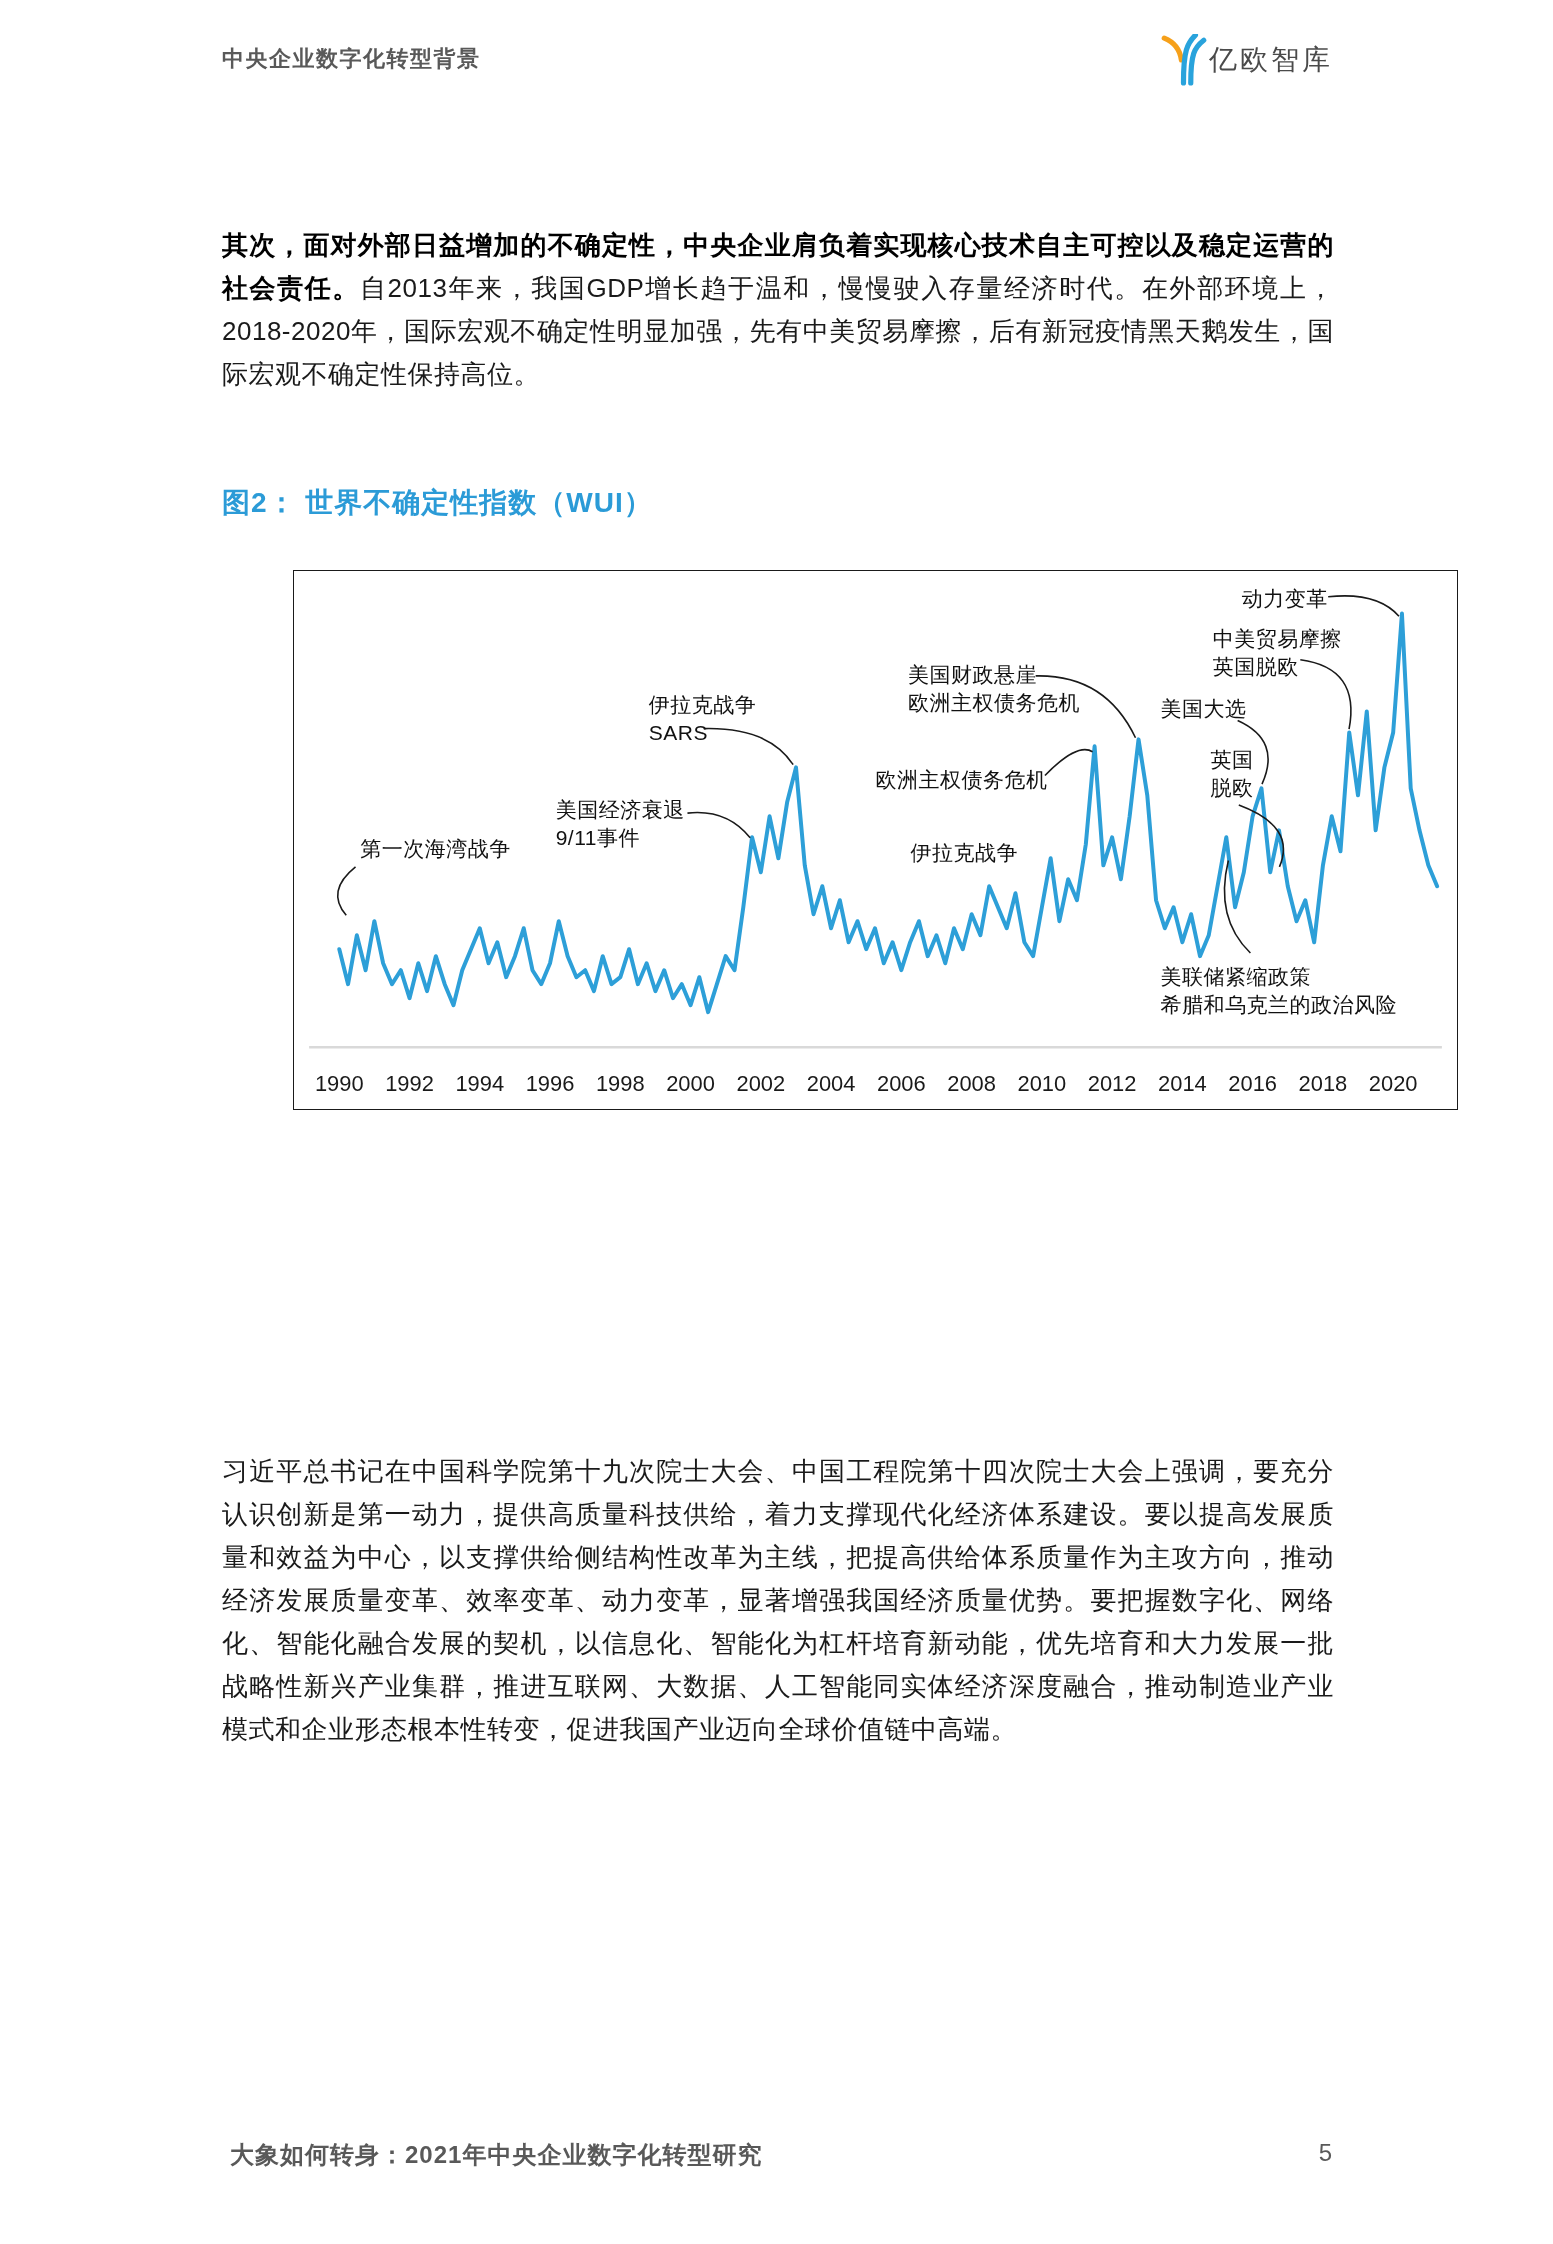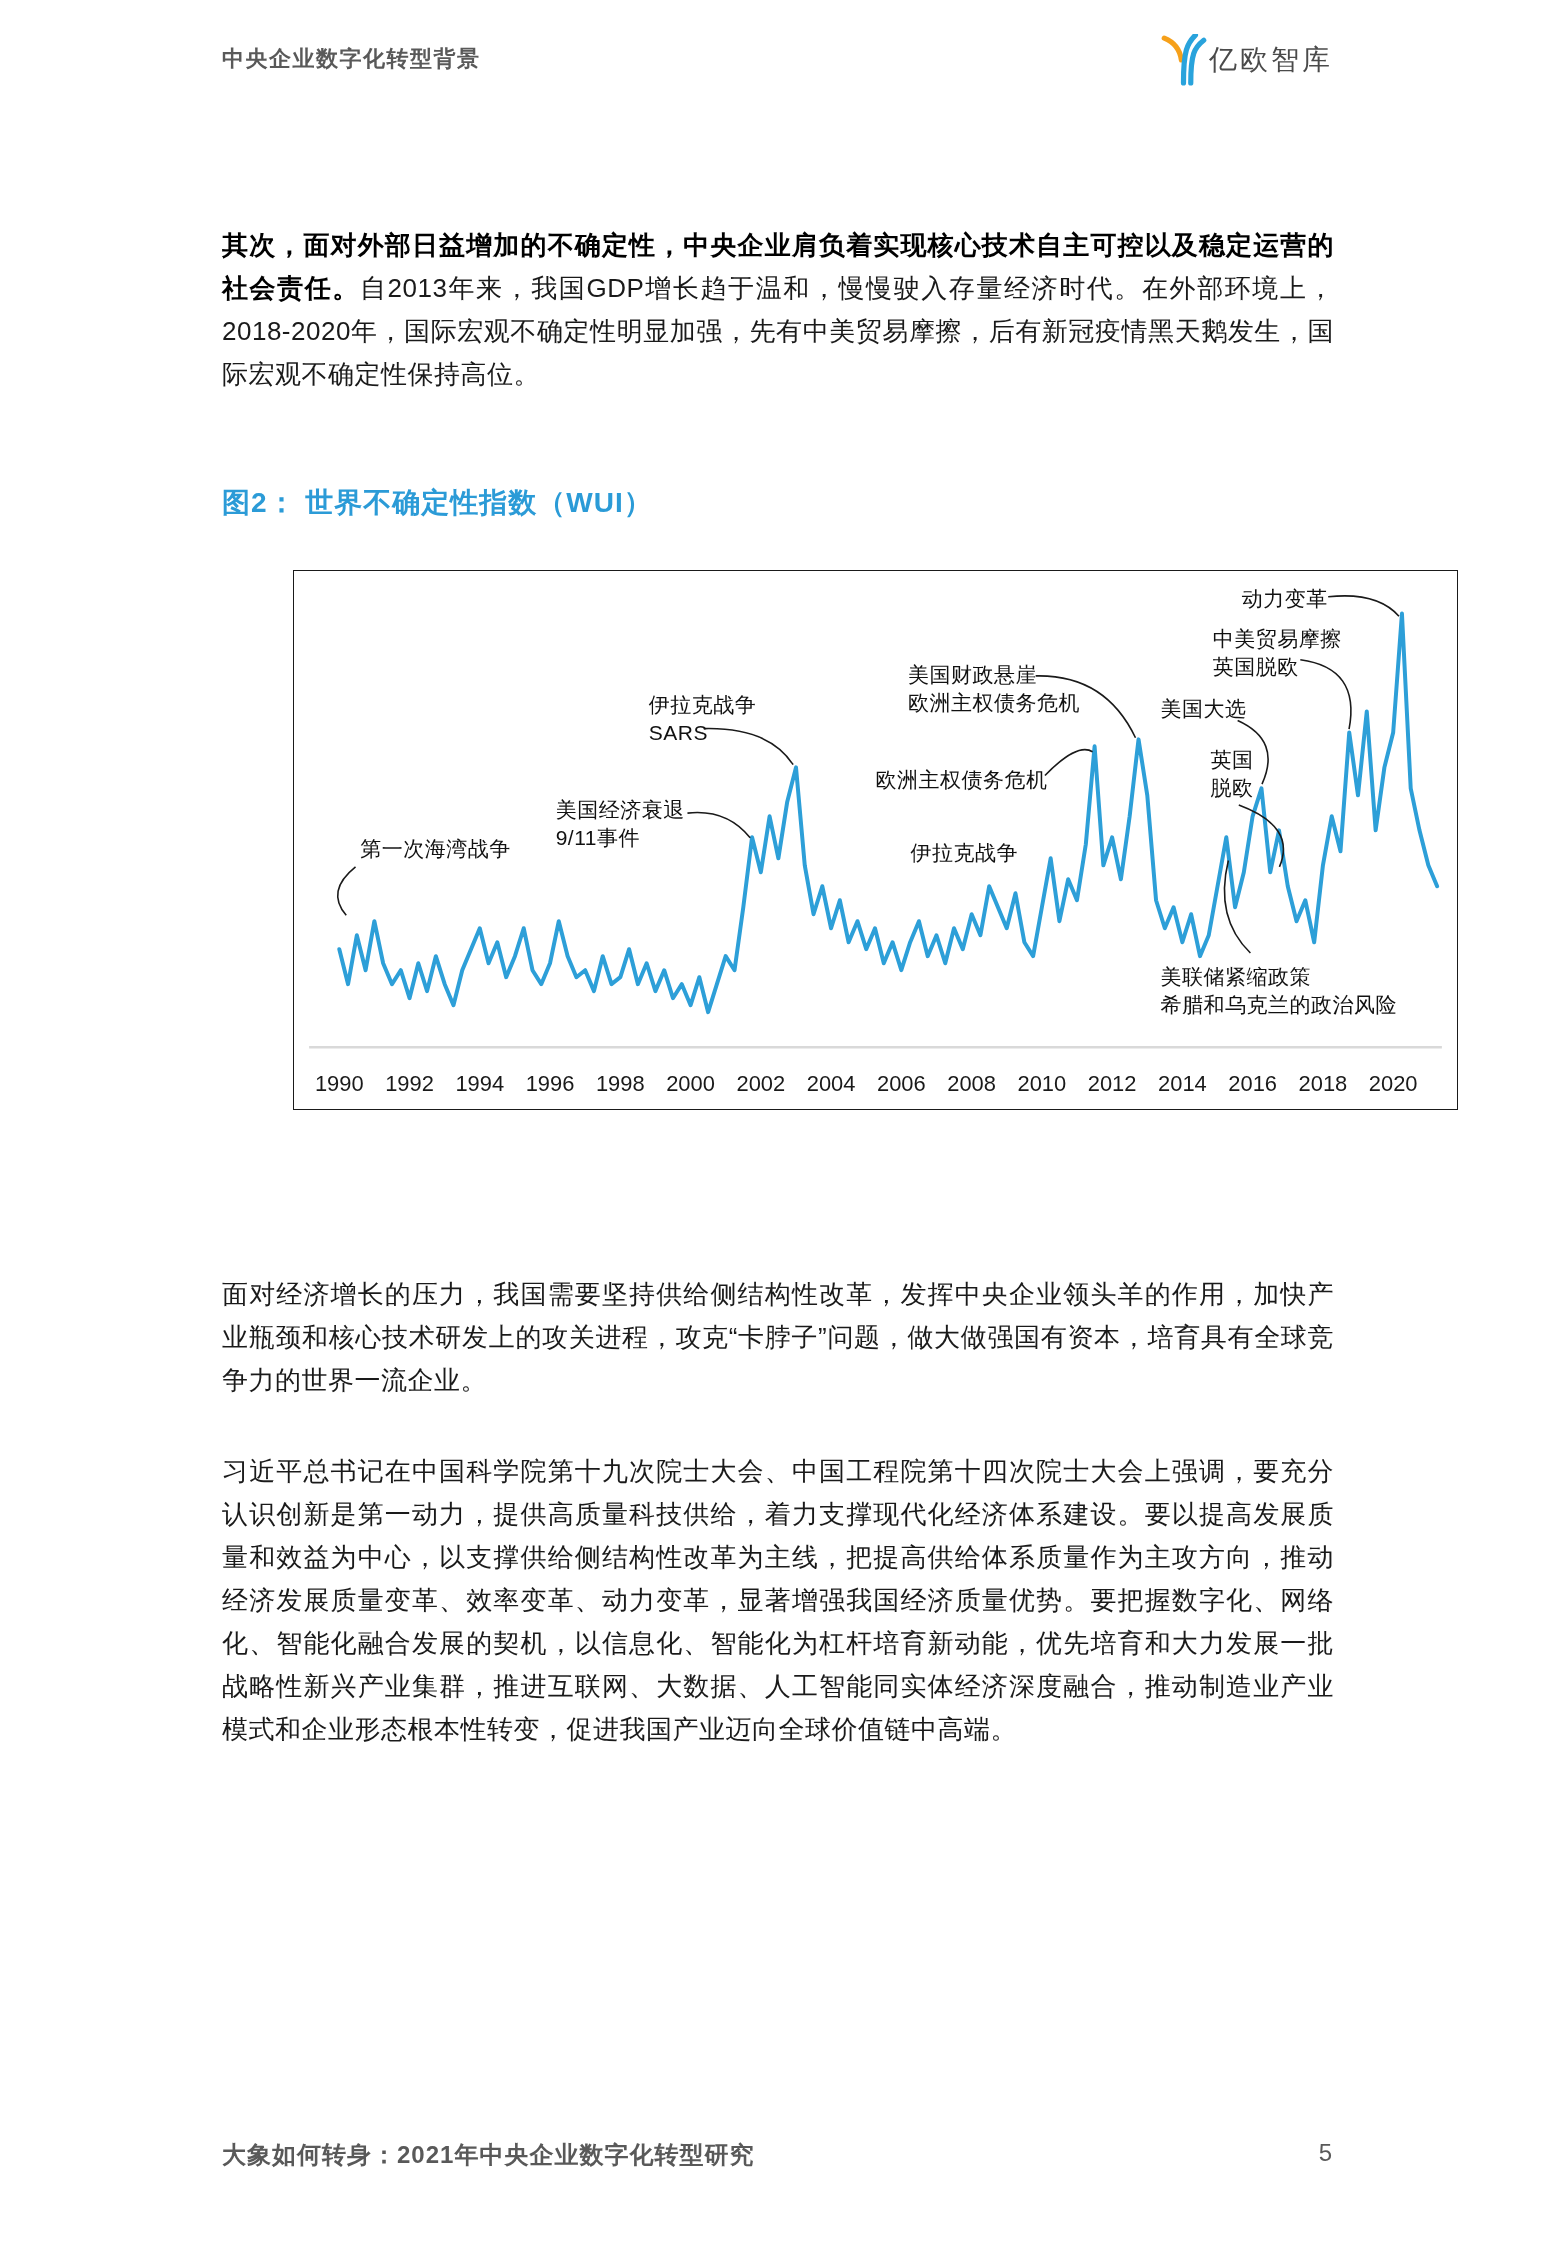--- a/index.html
+++ b/index.html
@@ -24,21 +24,21 @@
 
   .chart-box{position:absolute;left:293px;top:570px;width:1165px;height:540px;
              border:1.5px solid #1a1a1a;box-sizing:border-box;background:#fff;}
   .chart-box svg{position:absolute;inset:0;}
   .annotation{position:absolute;font-size:21px;line-height:28px;color:#111;
               white-space:nowrap;letter-spacing:0.5px;}
 
   .source{position:absolute;left:293px;top:1136px;width:1122px;text-align:right;
           font-style:italic;font-size:24px;color:#1f1f1f;}
 
-  .footer-title{position:absolute;left:222px;top:2139px;font-size:24px;font-weight:bold;
+  .footer-title{position:absolute;left:230px;top:2139px;font-size:24px;font-weight:bold;
                 color:#595959;letter-spacing:1px;}
   .page-number{position:absolute;right:221px;top:2139px;font-size:24px;color:#595959;}
 </style>
 </head>
 <body>
 
 <div class="page">
 
   <div class="header-title">中央企业数字化转型背景</div>
 
@@ -123,20 +123,19 @@
       <div class="annotation" style="left: 81.5%; top: 2.6%;">
         <div>动力变革</div>
       </div>
       <div class="annotation" style="left: 74.5%; top: 72.8%;">
         <div>美联储紧缩政策</div>
         <div>希腊和乌克兰的政治风险</div>
       </div>
     </div>
 
 
-  <p class="para" id="para2">面对经济增长的压力，我国需要坚持供给侧结构性改革，发挥中央企业领头羊的作用，加快产业瓶颈和核心技术研发上的攻关进程，攻克“卡脖子”问题，做大做强国有资本，培育具有全球竞争力的世界一流企业。</p>
 
   <p class="para" id="para3">习近平总书记在中国科学院第十九次院士大会、中国工程院第十四次院士大会上强调，要充分认识创新是第一动力，提供高质量科技供给，着力支撑现代化经济体系建设。要以提高发展质量和效益为中心，以支撑供给侧结构性改革为主线，把提高供给体系质量作为主攻方向，推动经济发展质量变革、效率变革、动力变革，显著增强我国经济质量优势。要把握数字化、网络化、智能化融合发展的契机，以信息化、智能化为杠杆培育新动能，优先培育和大力发展一批战略性新兴产业集群，推进互联网、大数据、人工智能同实体经济深度融合，推动制造业产业模式和企业形态根本性转变，促进我国产业迈向全球价值链中高端。</p>
 
   <div class="footer-title">大象如何转身：2021年中央企业数字化转型研究</div>
   <div class="page-number">5</div>
 
 </div>
 
 </body></html>

